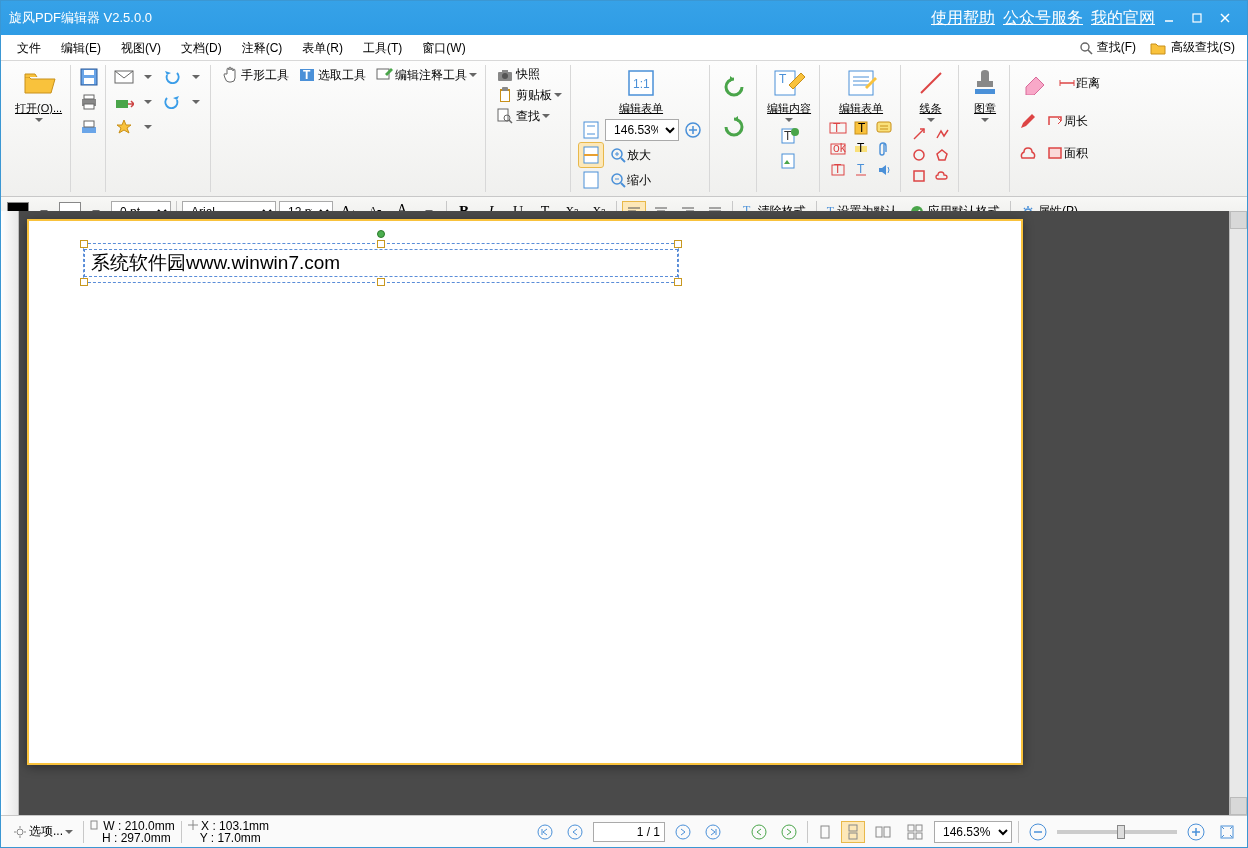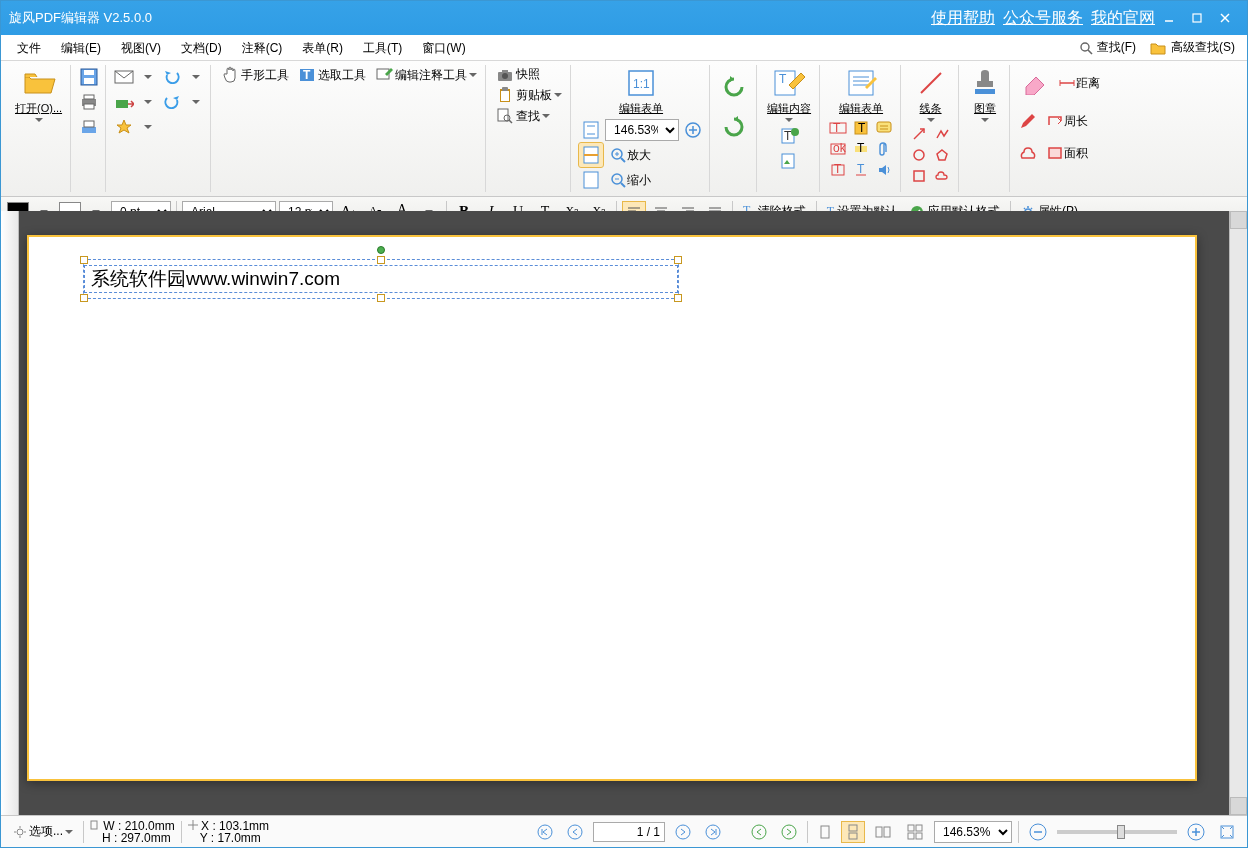--- a/index.html
+++ b/index.html
@@ -34,21 +34,21 @@
 .vsep { width:1px; height:22px; background:#c8c8c8; margin:0 2px; }
 
 .tabbar { height:22px; background:linear-gradient(#5a5a5a,#3e3e3e); display:flex; align-items:flex-end; padding-left:8px; position:relative; }
 .tab { background:#fff3c4; border:1px solid #aaa; border-bottom:none; padding:2px 10px 2px 8px; font-size:11px; border-radius:2px 2px 0 0; cursor:pointer; margin-top:2px; }
 .tabadd { width:18px; height:18px; background:#555; color:#fff; display:flex; align-items:center; justify-content:center; cursor:pointer; margin-left:4px; border-radius:2px; }
 .tabclose { position:absolute; right:4px; top:3px; color:#ddd; width:16px; height:16px; display:flex; align-items:center; justify-content:center; cursor:pointer; }
 
 .workspace { position:absolute; top:210px; bottom:32px; left:0; right:0; background:#4a4a4a; display:flex; }
 .ruler-v { width:18px; background:linear-gradient(90deg,#fff,#e8e8e8); border-right:1px solid #bbb; }
 .canvas-wrap { flex:1; background:#4a4a4a; position:relative; overflow:auto; }
-.page { position:absolute; top:24px; left:8px; width:1170px; height:546px; background:#fff; box-shadow:0 2px 10px rgba(0,0,0,0.4); border:2px solid #f9c23c; }
+.page { position:absolute; top:8px; left:8px; width:996px; height:546px; background:#fff; box-shadow:0 2px 10px rgba(0,0,0,0.4); border:2px solid #f9c23c; }
 .textbox { position:absolute; top:22px; left:54px; width:596px; height:40px; border:1px dashed #5a8dd8; }
 .textbox .inner { position:absolute; top:5px; left:0; right:0; bottom:5px; border:1px dashed #5a8dd8; display:flex; align-items:center; padding:0 6px; font-size:19px; }
 .handle { width:8px; height:8px; background:#fff; border:1px solid #c89820; position:absolute; }
 .hg { width:8px; height:8px; background:#4caf50; border:1px solid #2a7a2a; border-radius:50%; position:absolute; }
 .scroll-v { width:18px; background:#e8e8e8; border-left:1px solid #bbb; display:flex; flex-direction:column; }
 .scroll-v .arrow { height:18px; background:#d8d8d8; border:1px solid #bbb; cursor:pointer; }
 .scroll-v .track { flex:1; }
 
 .statusbar { position:absolute; bottom:0; left:0; right:0; height:32px; background:#fafafa; border-top:1px solid #c8c8c8; display:flex; align-items:center; padding:0 8px; gap:6px; }
 .sbtn { display:flex; align-items:center; gap:2px; padding:2px 4px; cursor:pointer; }

